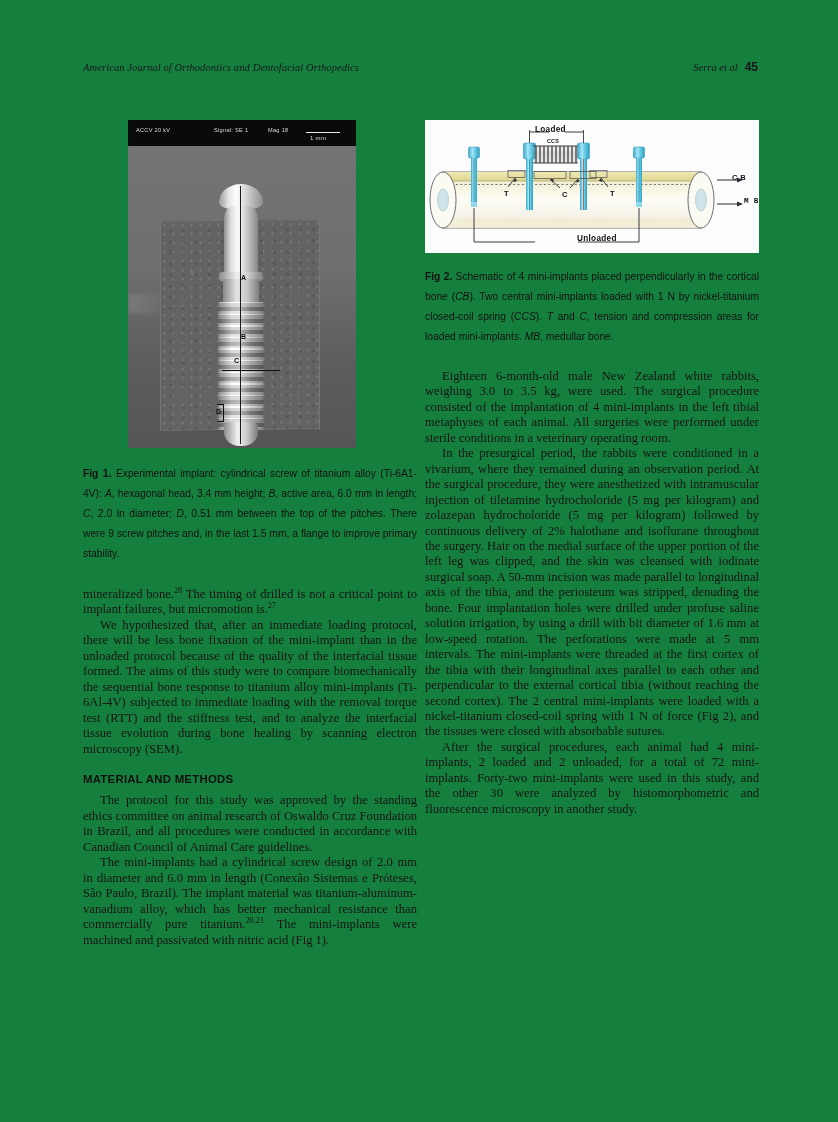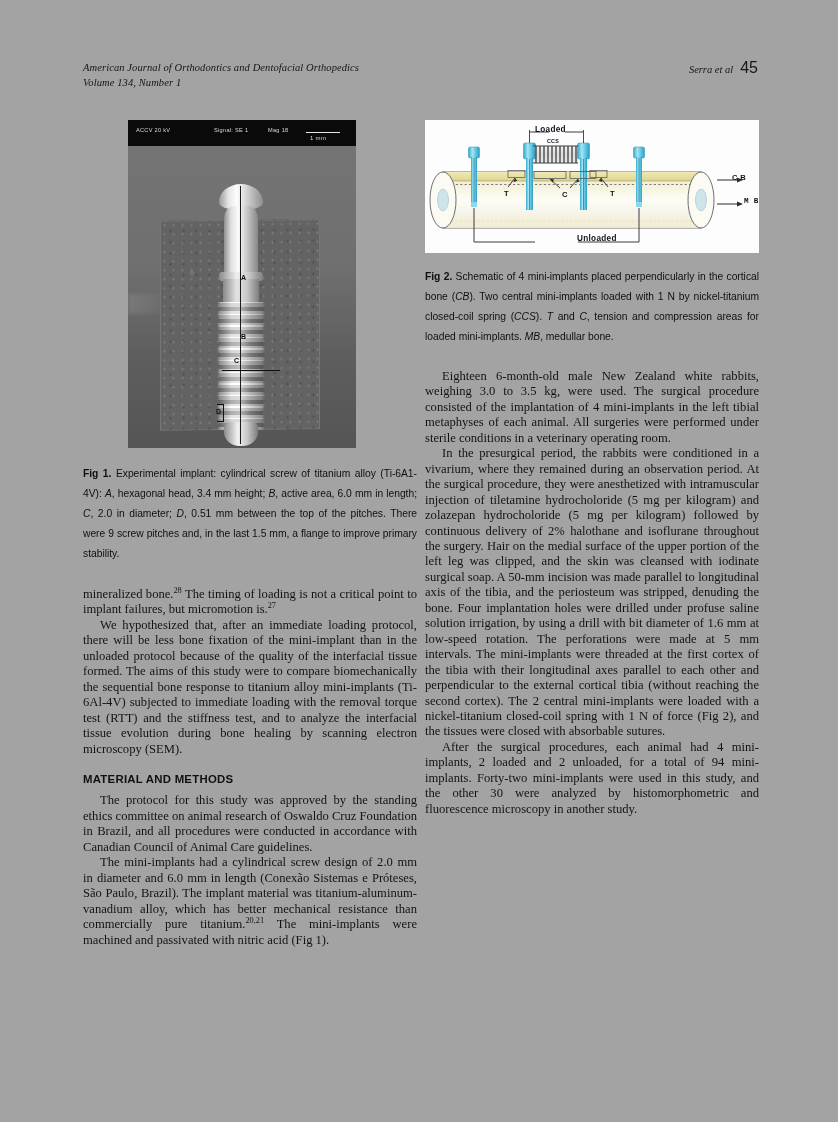--- a/index.html
+++ b/index.html
@@ -14,21 +14,21 @@
     font-family: "Liberation Serif", serif;
     color: #000;
     overflow: hidden;
   }
 
   .page {
     position: absolute;
     left: 0; top: 0;
     width: 838px;
     height: 1122px;
-    background: #a3a3a3;
+    background: #15803d;
   }
 
   
   .running-head {
     position: absolute;
     left: 83px;
     top: 60px;
     width: 675px;
     height: 34px;
   }
@@ -49,22 +49,22 @@
     font-size: 10.5px;
     line-height: 15px;
     white-space: nowrap;
     color: #15151c;
   }
   .rh-right .authors {
     font-style: italic;
   }
   .rh-right .pageno {
     font-family: "Liberation Sans", sans-serif;
-    font-weight: normal;
-    font-size: 16px;
+    font-weight: bold;
+    font-size: 12px;
     margin-left: 7px;
   }
 
   
   .col {
     position: absolute;
     width: 334px;
   }
   .col-left  { left: 83px;  top: 120px; }
   .col-right { left: 425px; top: 120px; }
@@ -316,21 +316,20 @@
   }
 </style>
 </head>
 <body>
 
 <div class="page">
 
   <div class="running-head">
     <div class="rh-left">
       <div>American Journal of Orthodontics and Dentofacial Orthopedics</div>
-      <div>Volume 134, Number 1</div>
     </div>
     <div class="rh-right">
       <span class="authors">Serra et al</span><span class="pageno">45</span>
     </div>
   </div>
 
   <div class="col col-left">
 
     <div class="fig1-wrap">
       <div class="sem">
@@ -506,28 +505,28 @@
       <div class="f2 f2-lbl f2-small" style="left:79px; top:69px;">T</div>
       <div class="f2 f2-lbl f2-small" style="left:137px; top:70px;">C</div>
       <div class="f2 f2-lbl f2-small" style="left:185px; top:69px;">T</div>
     </div>
 
     <div class="caption" id="fig2-caption"><span class="fignum">Fig 2.</span><span> Schematic of 4 mini-implants placed perpendicularly in the cortical bone (</span><i>CB</i><span>). Two central mini-implants loaded with 1 N by nickel-titanium closed-coil spring (</span><i>CCS</i><span>). </span><i>T</i><span> and </span><i>C</i><span>, tension and compression areas for loaded mini-implants. </span><i>MB</i><span>, medullar bone.</span></div>
 
     <div class="body-text" style="margin-top:22px;">
       <p>Eighteen 6-month-old male New Zealand white rabbits, weighing 3.0 to 3.5 kg, were used. The surgical procedure consisted of the implantation of 4 mini-implants in the left tibial metaphyses of each animal. All surgeries were performed under sterile conditions in a veterinary operating room.</p>
       <p>In the presurgical period, the rabbits were conditioned in a vivarium, where they remained during an observation period. At the surgical procedure, they were anesthetized with intramuscular injection of tiletamine hydrocholoride (5 mg per kilogram) and zolazepan hydrocholoride (5 mg per kilogram) followed by continuous delivery of 2% halothane and isoflurane throughout the surgery. Hair on the medial surface of the upper portion of the left leg was clipped, and the skin was cleansed with iodinate surgical soap. A 50-mm incision was made parallel to longitudinal axis of the tibia, and the periosteum was stripped, denuding the bone. Four implantation holes were drilled under profuse saline solution irrigation, by using a drill with bit diameter of 1.6 mm at low-speed rotation. The perforations were made at 5 mm intervals. The mini-implants were threaded at the first cortex of the tibia with their longitudinal axes parallel to each other and perpendicular to the external cortical tibia (without reaching the second cortex). The 2 central mini-implants were loaded with a nickel-titanium closed-coil spring with 1 N of force (Fig 2), and the tissues were closed with absorbable sutures.</p>
-      <p>After the surgical procedures, each animal had 4 mini-implants, 2 loaded and 2 unloaded, for a total of 94 mini-implants. Forty-two mini-implants were used in this study, and the other 30 were analyzed by histomorphometric and fluorescence microscopy in another study.</p>
+      <p>After the surgical procedures, each animal had 4 mini-implants, 2 loaded and 2 unloaded, for a total of 72 mini-implants. Forty-two mini-implants were used in this study, and the other 30 were analyzed by histomorphometric and fluorescence microscopy in another study.</p>
     </div>
 
   </div>
 
   <div class="lower-left">
     <div class="body-text">
-      <p class="noindent"><span>mineralized bone.</span><sup>28</sup><span> The timing of loading is not a critical point to implant failures, but micromotion is.</span><sup>27</sup></p>
+      <p class="noindent"><span>mineralized bone.</span><sup>28</sup><span> The timing of drilled is not a critical point to implant failures, but micromotion is.</span><sup>27</sup></p>
       <p>We hypothesized that, after an immediate loading protocol, there will be less bone fixation of the mini-implant than in the unloaded protocol because of the quality of the interfacial tissue formed. The aims of this study were to compare biomechanically the sequential bone response to titanium alloy mini-implants (Ti-6Al-4V) subjected to immediate loading with the removal torque test (RTT) and the stiffness test, and to analyze the interfacial tissue evolution during bone healing by scanning electron microscopy (SEM).</p>
       <h2 class="section-head">MATERIAL AND METHODS</h2>
       <p>The protocol for this study was approved by the standing ethics committee on animal research of Oswaldo Cruz Foundation in Brazil, and all procedures were conducted in accordance with Canadian Council of Animal Care guidelines.</p>
       <p><span>The mini-implants had a cylindrical screw design of 2.0 mm in diameter and 6.0 mm in length (Conexão Sistemas e Próteses, São Paulo, Brazil). The implant material was titanium-aluminum-vanadium alloy, which has better mechanical resistance than commercially pure titanium.</span><sup>20,21</sup><span> The mini-implants were machined and passivated with nitric acid (Fig 1).</span></p>
     </div>
   </div>
 
 </div>
 
 </body></html>

